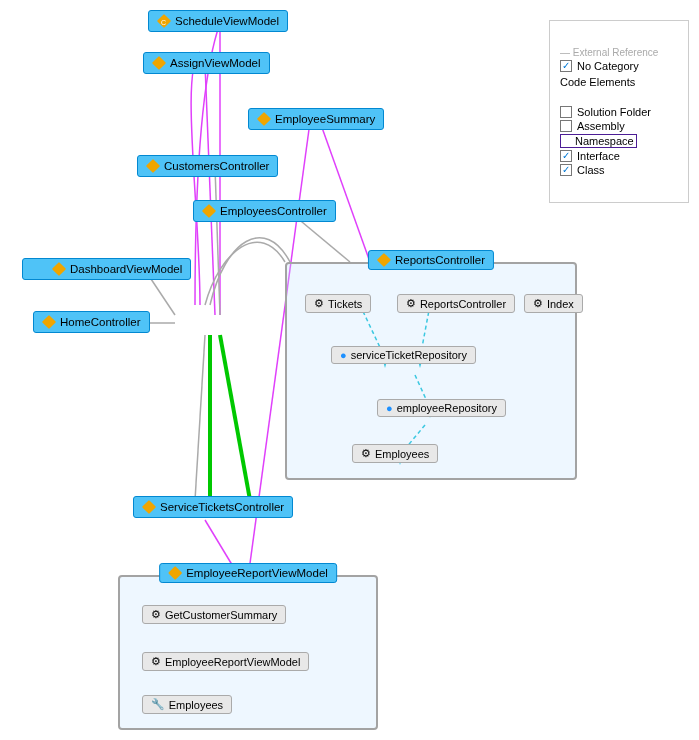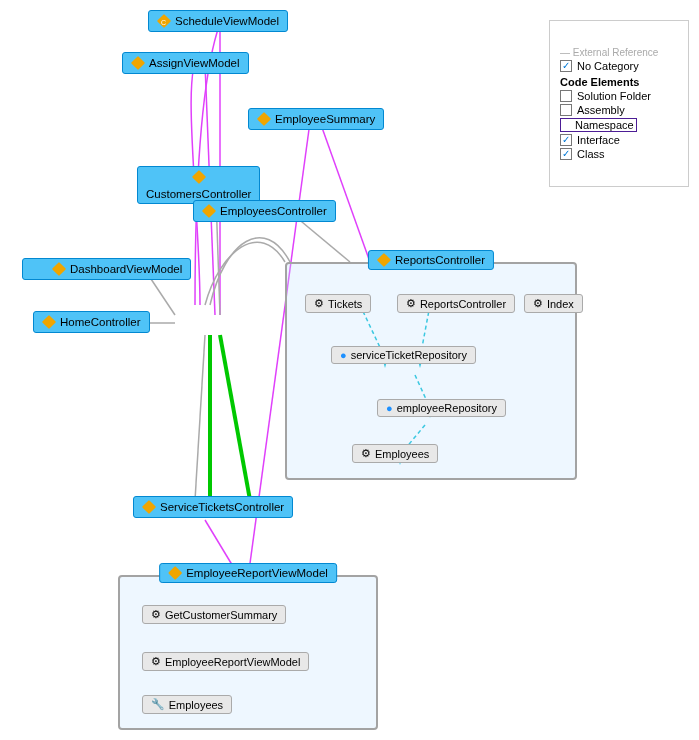--- a/index.html
+++ b/index.html
@@ -113,23 +113,23 @@
     .legend-checkbox.checked::after {
       content: '✓';
       position: absolute;
       font-size: 10px;
       top: -1px;
       left: 1px;
       color: #0078d4;
     }
 
     .legend-section {
-      font-weight: bold;
+      font-weight: normal;
       margin-top: 4px;
-      margin-bottom: 2px;
+      margin-bottom: 18px;
     }
 
     
     .connections-svg {
       position: absolute;
       top: 0;
       left: 0;
       width: 699px;
       height: 740px;
       pointer-events: none;
@@ -194,35 +194,35 @@
   </svg>
 
   <div class="node" style="left:148px; top:10px;">
     <svg class="diamond-icon" viewBox="0 0 14 14">
       <rect x="2" y="2" width="10" height="10" fill="#f0a500" transform="rotate(45 7 7)" rx="1"></rect>
       <text x="4" y="11" font-size="7" fill="white">C</text>
     </svg>
     <span>ScheduleViewModel</span>
   </div>
 
-  <div class="node" style="left:122px; top:52px;">
+  <div class="node" style="left:143px; top:52px;">
     <svg class="diamond-icon" viewBox="0 0 14 14">
       <rect x="2" y="2" width="10" height="10" fill="#f0a500" transform="rotate(45 7 7)" rx="1"></rect>
     </svg>
     <span>AssignViewModel</span>
   </div>
 
   <div class="node" style="left:248px; top:108px;">
     <svg class="diamond-icon" viewBox="0 0 14 14">
       <rect x="2" y="2" width="10" height="10" fill="#f0a500" transform="rotate(45 7 7)" rx="1"></rect>
     </svg>
     <span>EmployeeSummary</span>
   </div>
 
-  <div class="node" style="left:137px; top:166px;flex-direction:column;">
+  <div class="node" style="left:137px; top:155px;">
     <svg class="diamond-icon" viewBox="0 0 14 14">
       <rect x="2" y="2" width="10" height="10" fill="#f0a500" transform="rotate(45 7 7)" rx="1"></rect>
     </svg>
     <span>CustomersController</span>
   </div>
 
   <div class="node" style="left:193px; top:200px;">
     <svg class="diamond-icon" viewBox="0 0 14 14">
       <rect x="2" y="2" width="10" height="10" fill="#f0a500" transform="rotate(45 7 7)" rx="1"></rect>
     </svg>

